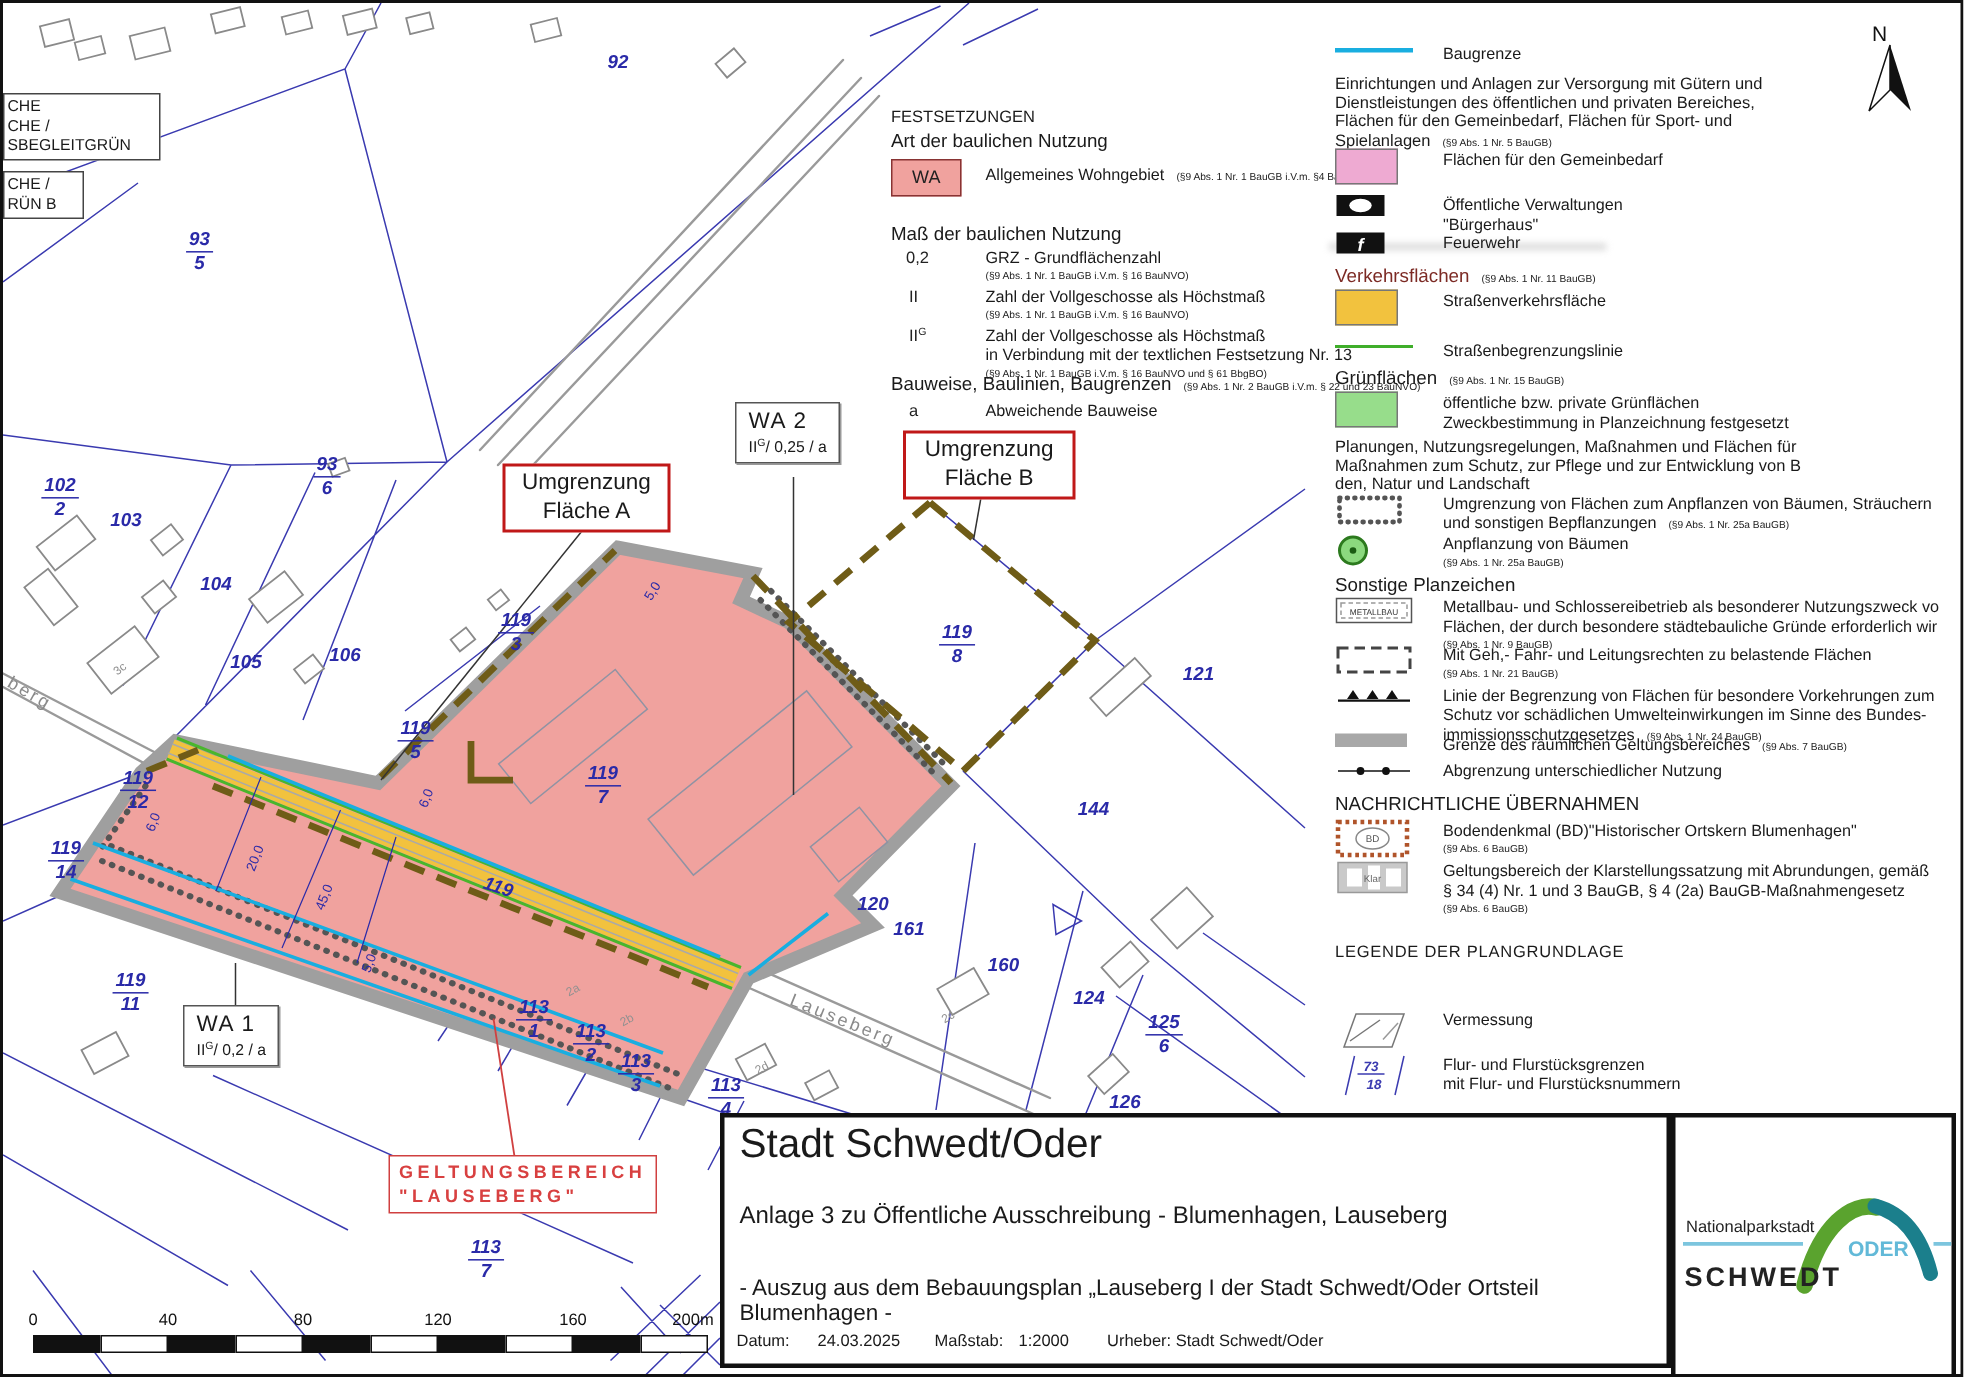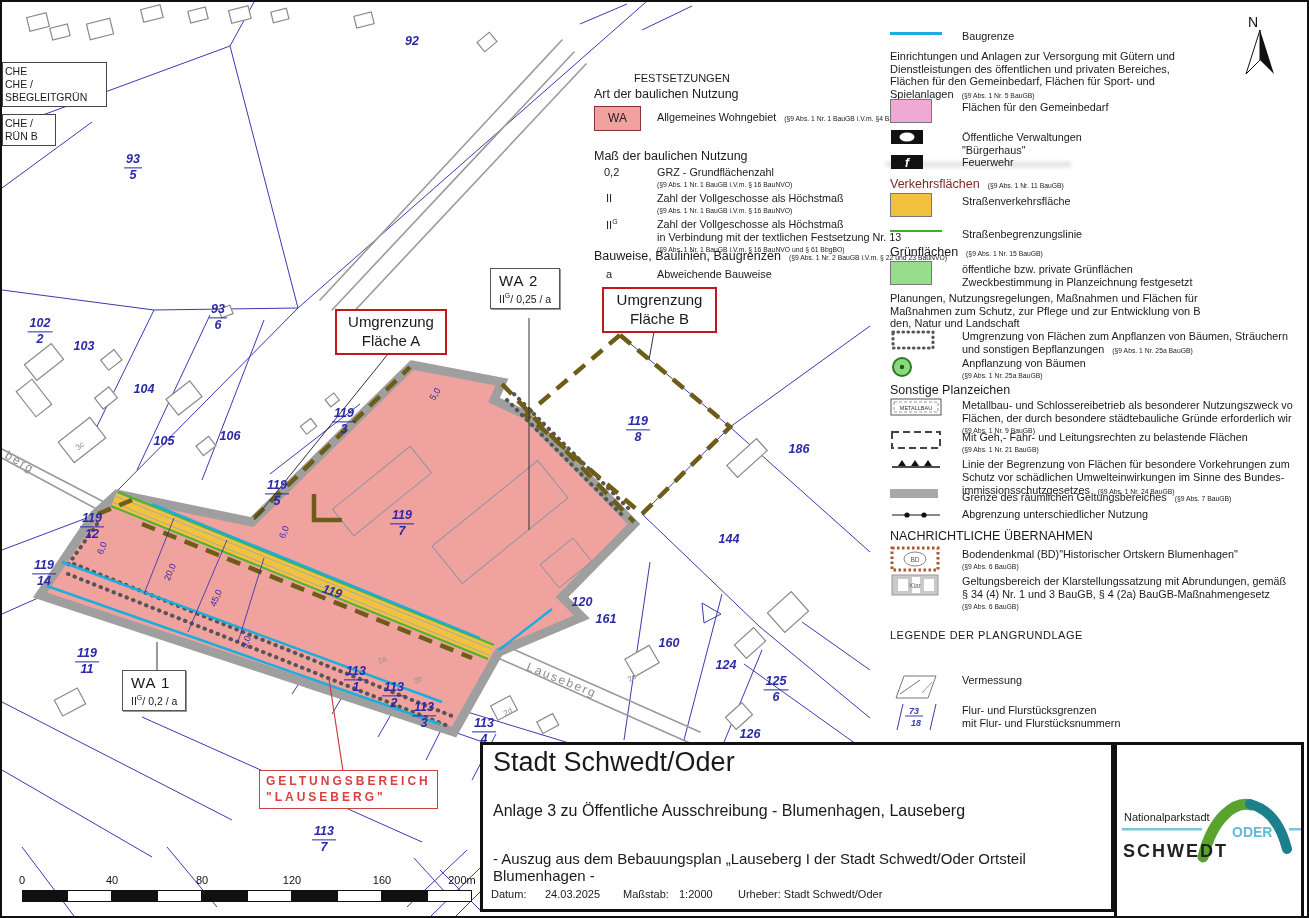--- a/index.html
+++ b/index.html
@@ -29,21 +29,21 @@
           font:15px "Liberation Sans",sans-serif;text-align:center;line-height:1.25;padding:2px 8px;}
   .geltbox{position:absolute;background:#fff;border:1.5px solid #d04040;color:#d84040;
            font:bold 12px "Liberation Sans",sans-serif;letter-spacing:3px;line-height:1.3;padding:3px 6px;white-space:nowrap;}
 
   
   .scalelab{position:absolute;color:#111;font:11px "Liberation Sans",sans-serif;transform:translateX(-50%);}
   .scaleseg{position:absolute;height:12px;border:1px solid #111;box-sizing:border-box;}
 
   
   .leg-title{position:absolute;font-size:19px;letter-spacing:0.5px;color:#1a1a1a;white-space:nowrap;}
-  .leg-h1{position:absolute;font-size:11px;color:#1a1a1a;margin-left:40px;}
+  .leg-h1{position:absolute;font-size:11px;color:#1a1a1a;}
   .leg-h2{position:absolute;font-size:12.5px;color:#1a1a1a;white-space:nowrap;}
   .leg-ref{font-size:6.8px;color:#222;margin-left:8px;white-space:nowrap;}
   .leg-refblk{font-size:6.8px;color:#222;margin-top:2px;white-space:nowrap;}
   .leg-lbl{font-size:10.8px;color:#1a1a1a;line-height:1.2;white-space:nowrap;}
   .wa-swatch{position:absolute;width:45px;height:23px;background:#f0a29e;border:1px solid #833;
              text-align:center;font-size:12px;line-height:23px;color:#222;}
   .symtxt{position:absolute;font-size:11px;color:#222;}
   .lr-row{position:absolute;left:0;width:312px;}
   .lr-sym{position:absolute;left:0;top:0;width:60px;}
   .lr-txt{position:absolute;left:72px;top:2px;}
@@ -213,21 +213,21 @@
         <span class="den">12</span>
       </div>
       <div class="plabel" style="left: 42px; top: 572px;">
         <span class="num">119</span>
         <span class="den">14</span>
       </div>
       <div class="plabel" style="left: 85px; top: 660px;">
         <span class="num">119</span>
         <span class="den">11</span>
       </div>
-      <div class="plabel" style="left: 797px; top: 448px;">186</div>
+      <div class="plabel" style="left: 797px; top: 448px;">121</div>
       <div class="plabel" style="left: 727px; top: 538px;">144</div>
       <div class="plabel" style="left: 580px; top: 601px;">120</div>
       <div class="plabel" style="left: 604px; top: 618px;">161</div>
       <div class="plabel" style="left: 667px; top: 642px;">160</div>
       <div class="plabel" style="left: 724px; top: 664px;">124</div>
       <div class="plabel" style="left: 774px; top: 688px;">
         <span class="num">125</span>
         <span class="den">6</span>
       </div>
       <div class="plabel" style="left: 748px; top: 733px;">126</div>

